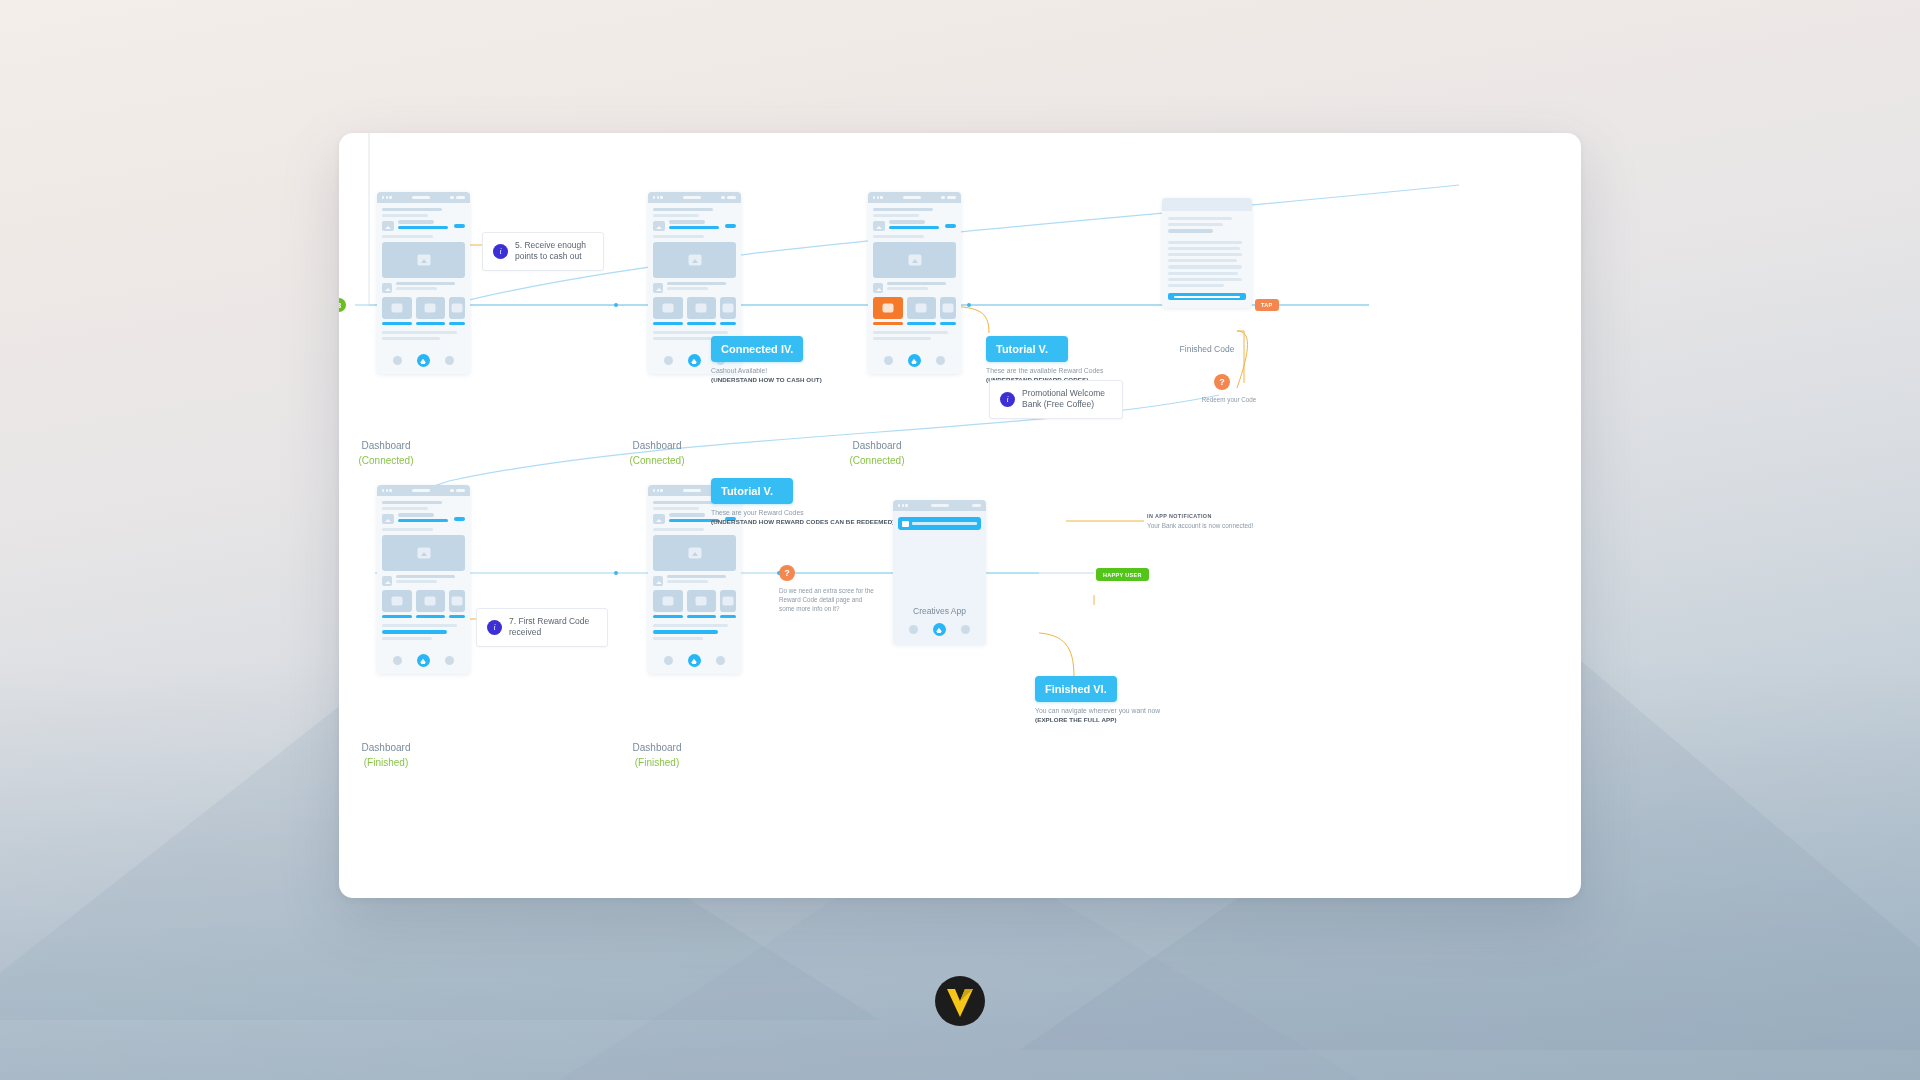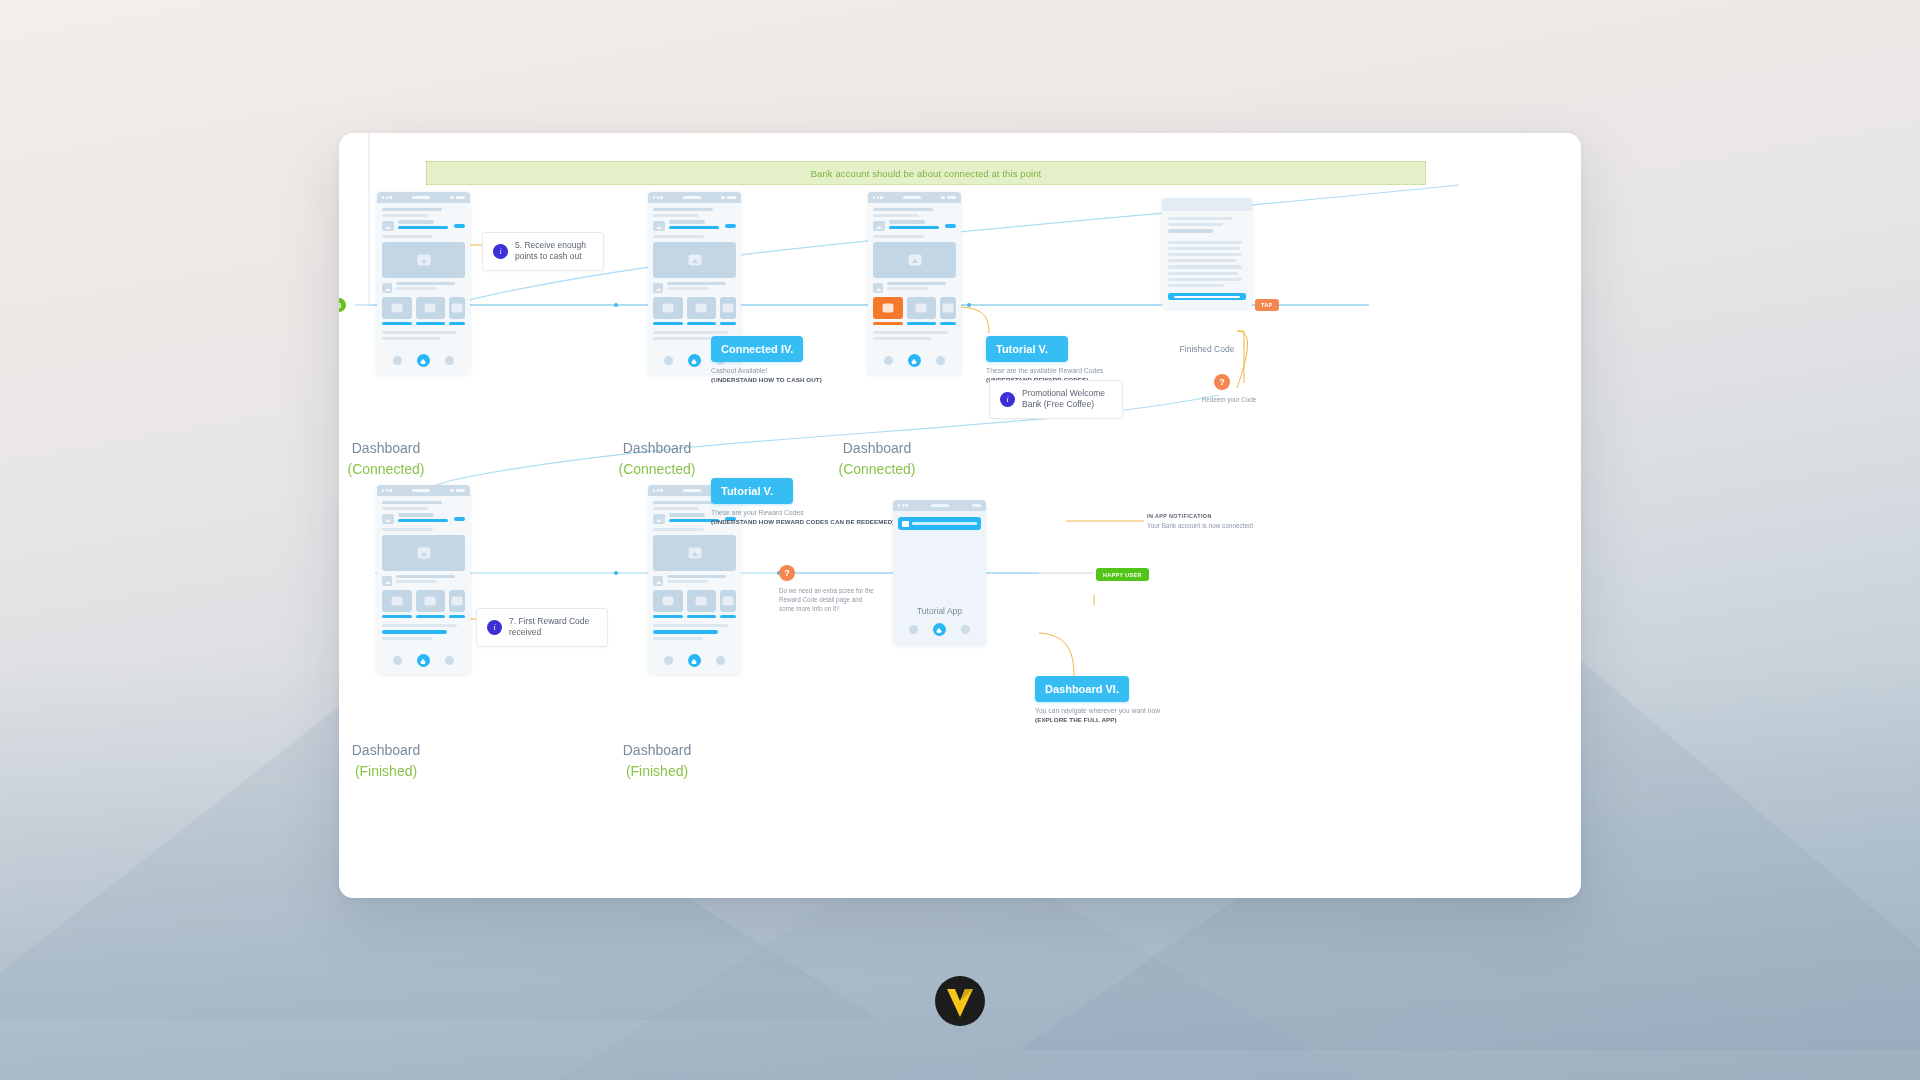--- a/index.html
+++ b/index.html
@@ -71,21 +71,21 @@
   .card .cl.blue{background:#29b6f6;}
   .card.half{flex:0 0 16px;}
   .tabbar{display:flex;align-items:center;justify-content:space-around;padding:5px 8px 7px;}
   .tabbar i{width:9px;height:9px;border-radius:50%;background:#ccdbe8;display:block;}
   .tabbar i.act{width:13px;height:13px;background:#29b6f6;position:relative;}
   .tabbar i.act:after{content:"";position:absolute;left:50%;top:50%;transform:translate(-50%,-55%);
     width:0;height:0;border-left:3px solid transparent;border-right:3px solid transparent;border-bottom:4px solid #fff;}
   .tabbar i.act:before{content:"";position:absolute;left:4.5px;top:6.5px;width:4px;height:3.5px;background:#fff;}
 
   
-  .cap{position:absolute;text-align:center;width:120px;font-size:14px;color:#7a8b9c;line-height:1.5;}
+  .cap{position:absolute;text-align:center;width:120px;font-size:10px;color:#7a8b9c;line-height:1.5;}
   .cap .st{display:block;color:#8bc34a;}
   .cap .st.fin{color:#8bc34a;}
 
   
   .tut{position:absolute;}
   .tut .chip{background:#36bdf4;border-radius:4px;color:#fff;font-size:11px;font-weight:bold;
     padding:7px 10px;display:inline-block;min-width:62px;box-shadow:0 1px 3px rgba(54,189,244,.3);}
   .tut .l1{font-size:6.8px;color:#8d9aa7;margin-top:5px;}
   .tut .l2{font-size:6.2px;color:#4a5663;font-weight:bold;margin-top:2px;letter-spacing:.1px;}
 
@@ -210,23 +210,20 @@
       <circle cx="362" cy="490" r="9" stroke="#f0b445" stroke-width="1" fill="none"></circle>
       <path d="M371 486 C 398 480, 398 440, 398 378" stroke="#f0b445" stroke-width="1" fill="none"></path>
 
       <path d="M727 388 L805 388" stroke="#f0b445" stroke-width="1" fill="none"></path>
 
       <path d="M700 500 C 730 502, 735 520, 735 545" stroke="#f0b445" stroke-width="1" fill="none"></path>
 
       <path d="M755 462 L755 472" stroke="#f0b445" stroke-width="1" fill="none"></path>
     </svg>
 
-    <div class="banner">
-      <span>Bank account should be about connected at this point</span>
-    </div>
 
     <div class="numnode" style="left:-7px;top:165px;">
       <span>3</span>
     </div>
 
     <div class="phone" style="left:38px;top:59px;">
       <div class="ph-bar">
         <span class="dot3">
             <i></i>
             <i></i>
@@ -595,37 +592,37 @@
             <i></i>
           </span>
           <span class="pill c" style="height:3px;width:18px;border-radius:2px;background:#eef4f9;margin:0 auto"></span>
           <span class="pill r" style="height:3px;width:9px;border-radius:2px;background:#eef4f9"></span>
       </div>
       <div class="ntf">
         <span class="ic"></span>
         <span class="tl"></span>
       </div>
       <div class="mid"></div>
-      <div class="lab">Tutorial App</div>
+      <div class="lab">Creatives App</div>
       <div class="tabbar">
           <i></i>
           <i class="act"></i>
           <i></i>
         </div>
     </div>
 
     <div class="happy" style="left:757px;top:435px;">HAPPY USER</div>
 
     <div class="notif" style="left:808px;top:380px;">
       <div class="h">IN APP NOTIFICATION</div>
       <div class="b">Your Bank account is now connected!</div>
     </div>
 
     <div class="tut" style="left:696px;top:543px;width:150px;">
-      <div class="chip">Dashboard VI.</div>
+      <div class="chip">Finished VI.</div>
       <div class="l1">You can navigate wherever you want now</div>
       <div class="l2">(EXPLORE THE FULL APP)</div>
     </div>
 
   </div>
 </div>
 
 <div class="logo">
   <span class="mark">
     <svg width="52" height="52" viewBox="0 0 52 52">

